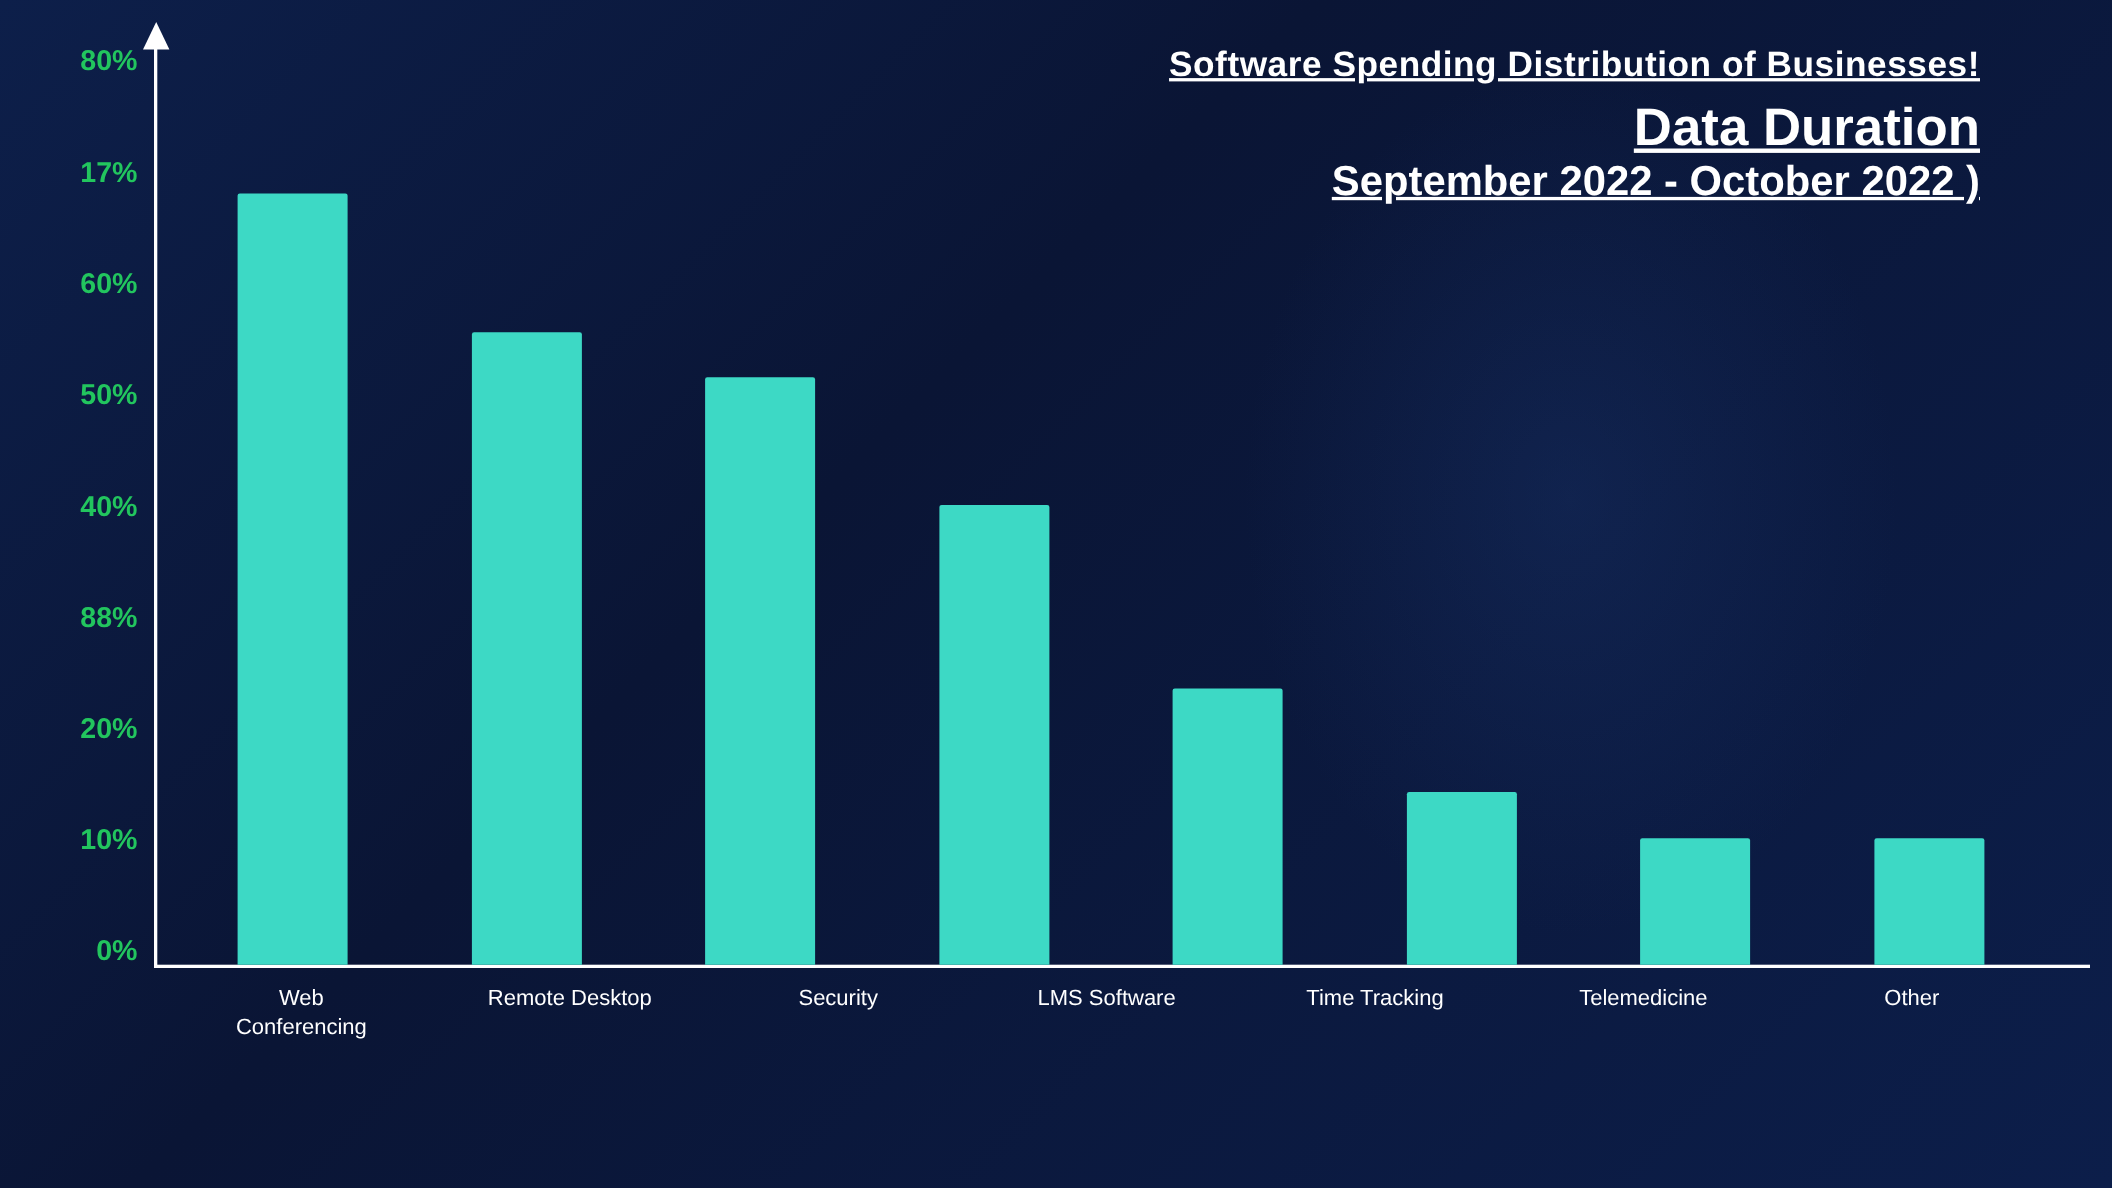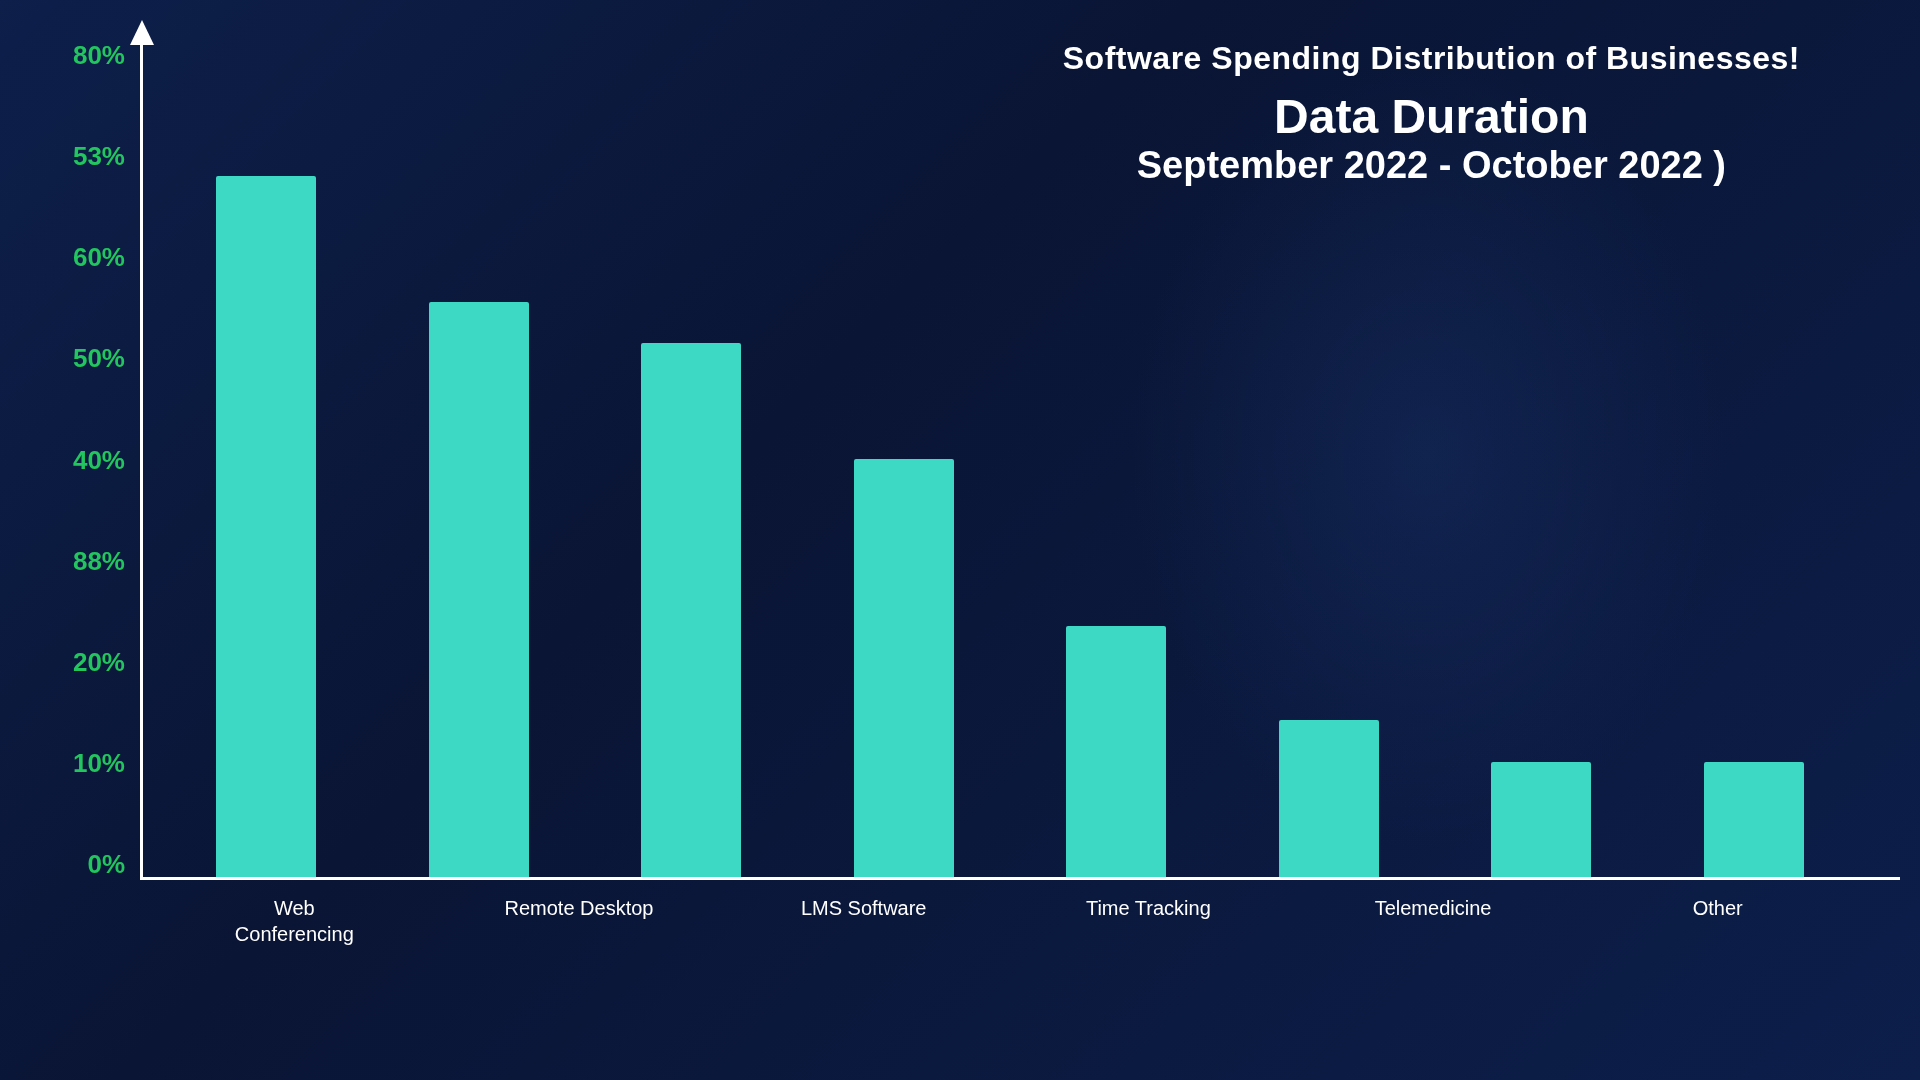--- a/index.html
+++ b/index.html
@@ -40,22 +40,23 @@
       height: 100%;
       display: flex;
       flex-direction: column;
       padding: 40px 80px 40px 60px;
     }
 
     .chart-title {
       position: absolute;
       top: 40px;
       right: 120px;
-      text-align: center;
-      color: white;
+      text-align: right;
+      color: white;
+      text-decoration: underline;
     }
 
     .chart-title-main {
       font-size: 32px;
       font-weight: 700;
       color: white;
       letter-spacing: 0.5px;
     }
 
     .chart-title-sub {
@@ -211,21 +212,21 @@
 
     <div class="y-axis">
 
     <div class="y-label">0%</div>
         <div class="y-label">10%</div>
         <div class="y-label">20%</div>
         <div class="y-label">88%</div>
         <div class="y-label">40%</div>
         <div class="y-label">50%</div>
         <div class="y-label">60%</div>
-        <div class="y-label">53%</div>
+        <div class="y-label">17%</div>
         <div class="y-label">80%</div>
       </div>
 
     <div class="axis-container">
 
       <div class="y-axis-line">
         <div class="y-axis-arrow"></div>
       </div>
 
       <div class="x-axis-line">
@@ -263,20 +264,23 @@
 
     <div class="x-labels">
 
     <div class="x-label-group">
           <div class="x-label">Web<br>Conferencing</div>
         </div>
         <div class="x-label-group">
           <div class="x-label">Remote Desktop</div>
         </div>
         <div class="x-label-group">
+          <div class="x-label">Security</div>
+        </div>
+        <div class="x-label-group">
           <div class="x-label">LMS Software</div>
         </div>
         <div class="x-label-group">
           <div class="x-label">Time Tracking</div>
         </div>
         <div class="x-label-group">
           <div class="x-label">Telemedicine</div>
         </div>
         <div class="x-label-group">
           <div class="x-label">Other</div>

